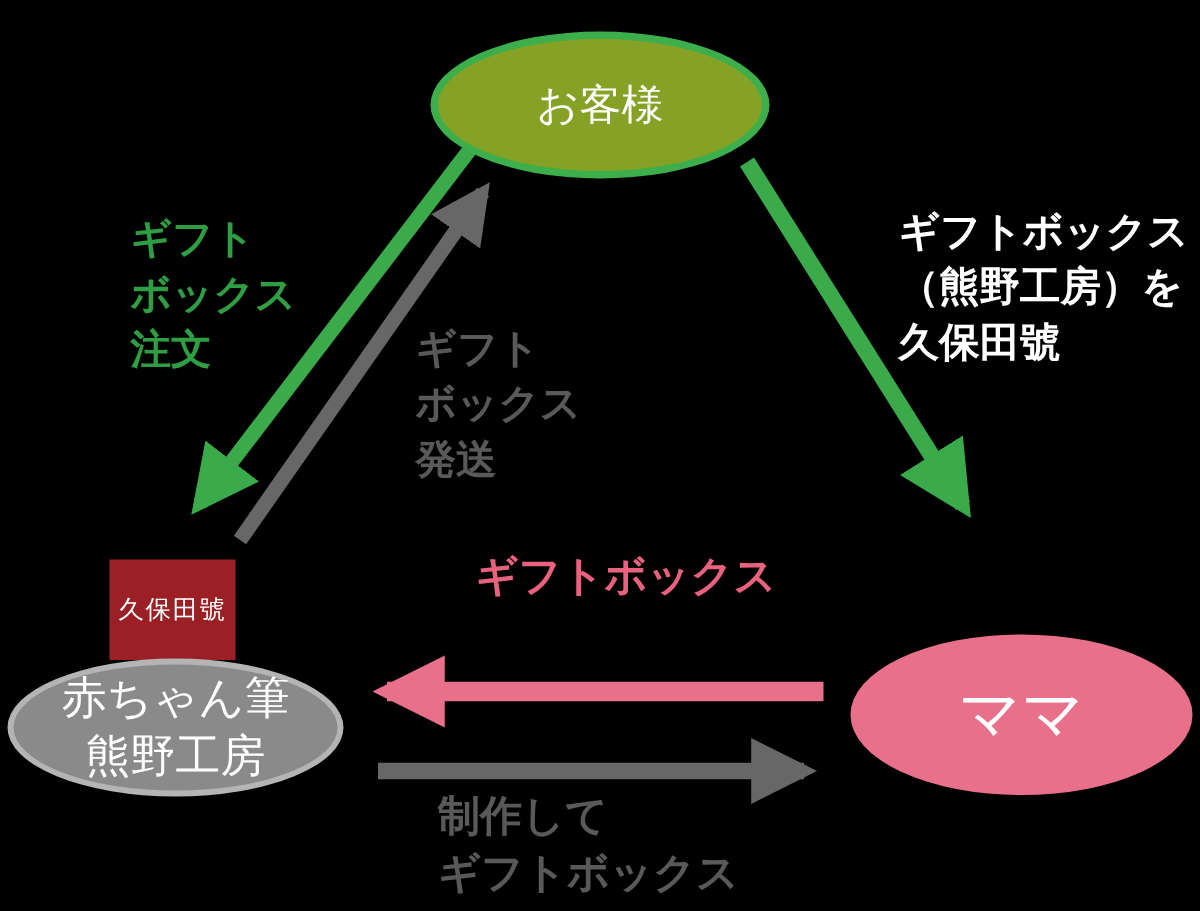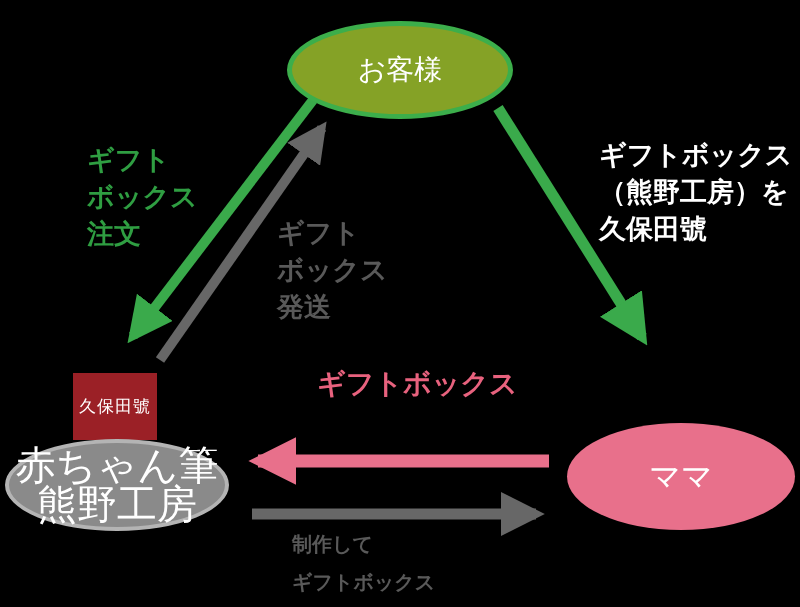--- a/index.html
+++ b/index.html
@@ -34,27 +34,27 @@
   #node-customer {
     left: 287px; top: 21px;
     width: 226px; height: 98px;
     border: 5px solid transparent;
     font-size: 28px;
   }
   #node-workshop {
     left: 5px; top: 439px;
     width: 224px; height: 92px;
     border: 4px solid transparent;
-    font-size: 40px;
+    font-size: 30px;
     line-height: 39px;
   }
   #node-mama {
     left: 567px; top: 423px;
     width: 228px; height: 107px;
-    font-size: 31px;
+    font-size: 41px;
   }
   #logo {
     position: absolute;
     left: 73px; top: 373px;
     width: 84px; height: 67px;
     display: flex;
     align-items: center;
     justify-content: center;
     color: #ffffff;
     font-family: "DejaVu Serif", "Liberation Serif", serif;
@@ -65,21 +65,21 @@
   .label {
     position: absolute;
     font-weight: bold;
     white-space: nowrap;
   }
   .label div { display: block; }
   #label-gift-order   { left: 87px;  top: 141px; font-size: 27px; line-height: 37px; }
   #label-gift-ship    { left: 277px; top: 214px; font-size: 27px; line-height: 37px; }
   #label-gift-present { left: 599px; top: 136px; font-size: 27px; line-height: 37px; }
   #label-voucher      { left: 317px; top: 365px; font-size: 28px; line-height: 38px; }
-  #label-produce      { left: 292px; top: 525px; font-size: 20px; line-height: 38px; }
+  #label-produce      { left: 292px; top: 525px; font-size: 28px; line-height: 38px; }
 </style>
 </head>
 <body style="background: rgb(0, 0, 0);">
 
 <div id="canvas">
 
   <svg id="arrows" width="800" height="607" viewBox="0 0 800 607">
     <defs>
       <marker id="mh-green" viewBox="0 0 10 10" refX="8" refY="5" markerWidth="4.5" markerHeight="4.5" orient="auto">
         <path d="M0,0 L10,5 L0,10 z" fill="#3aaa4b"></path>

